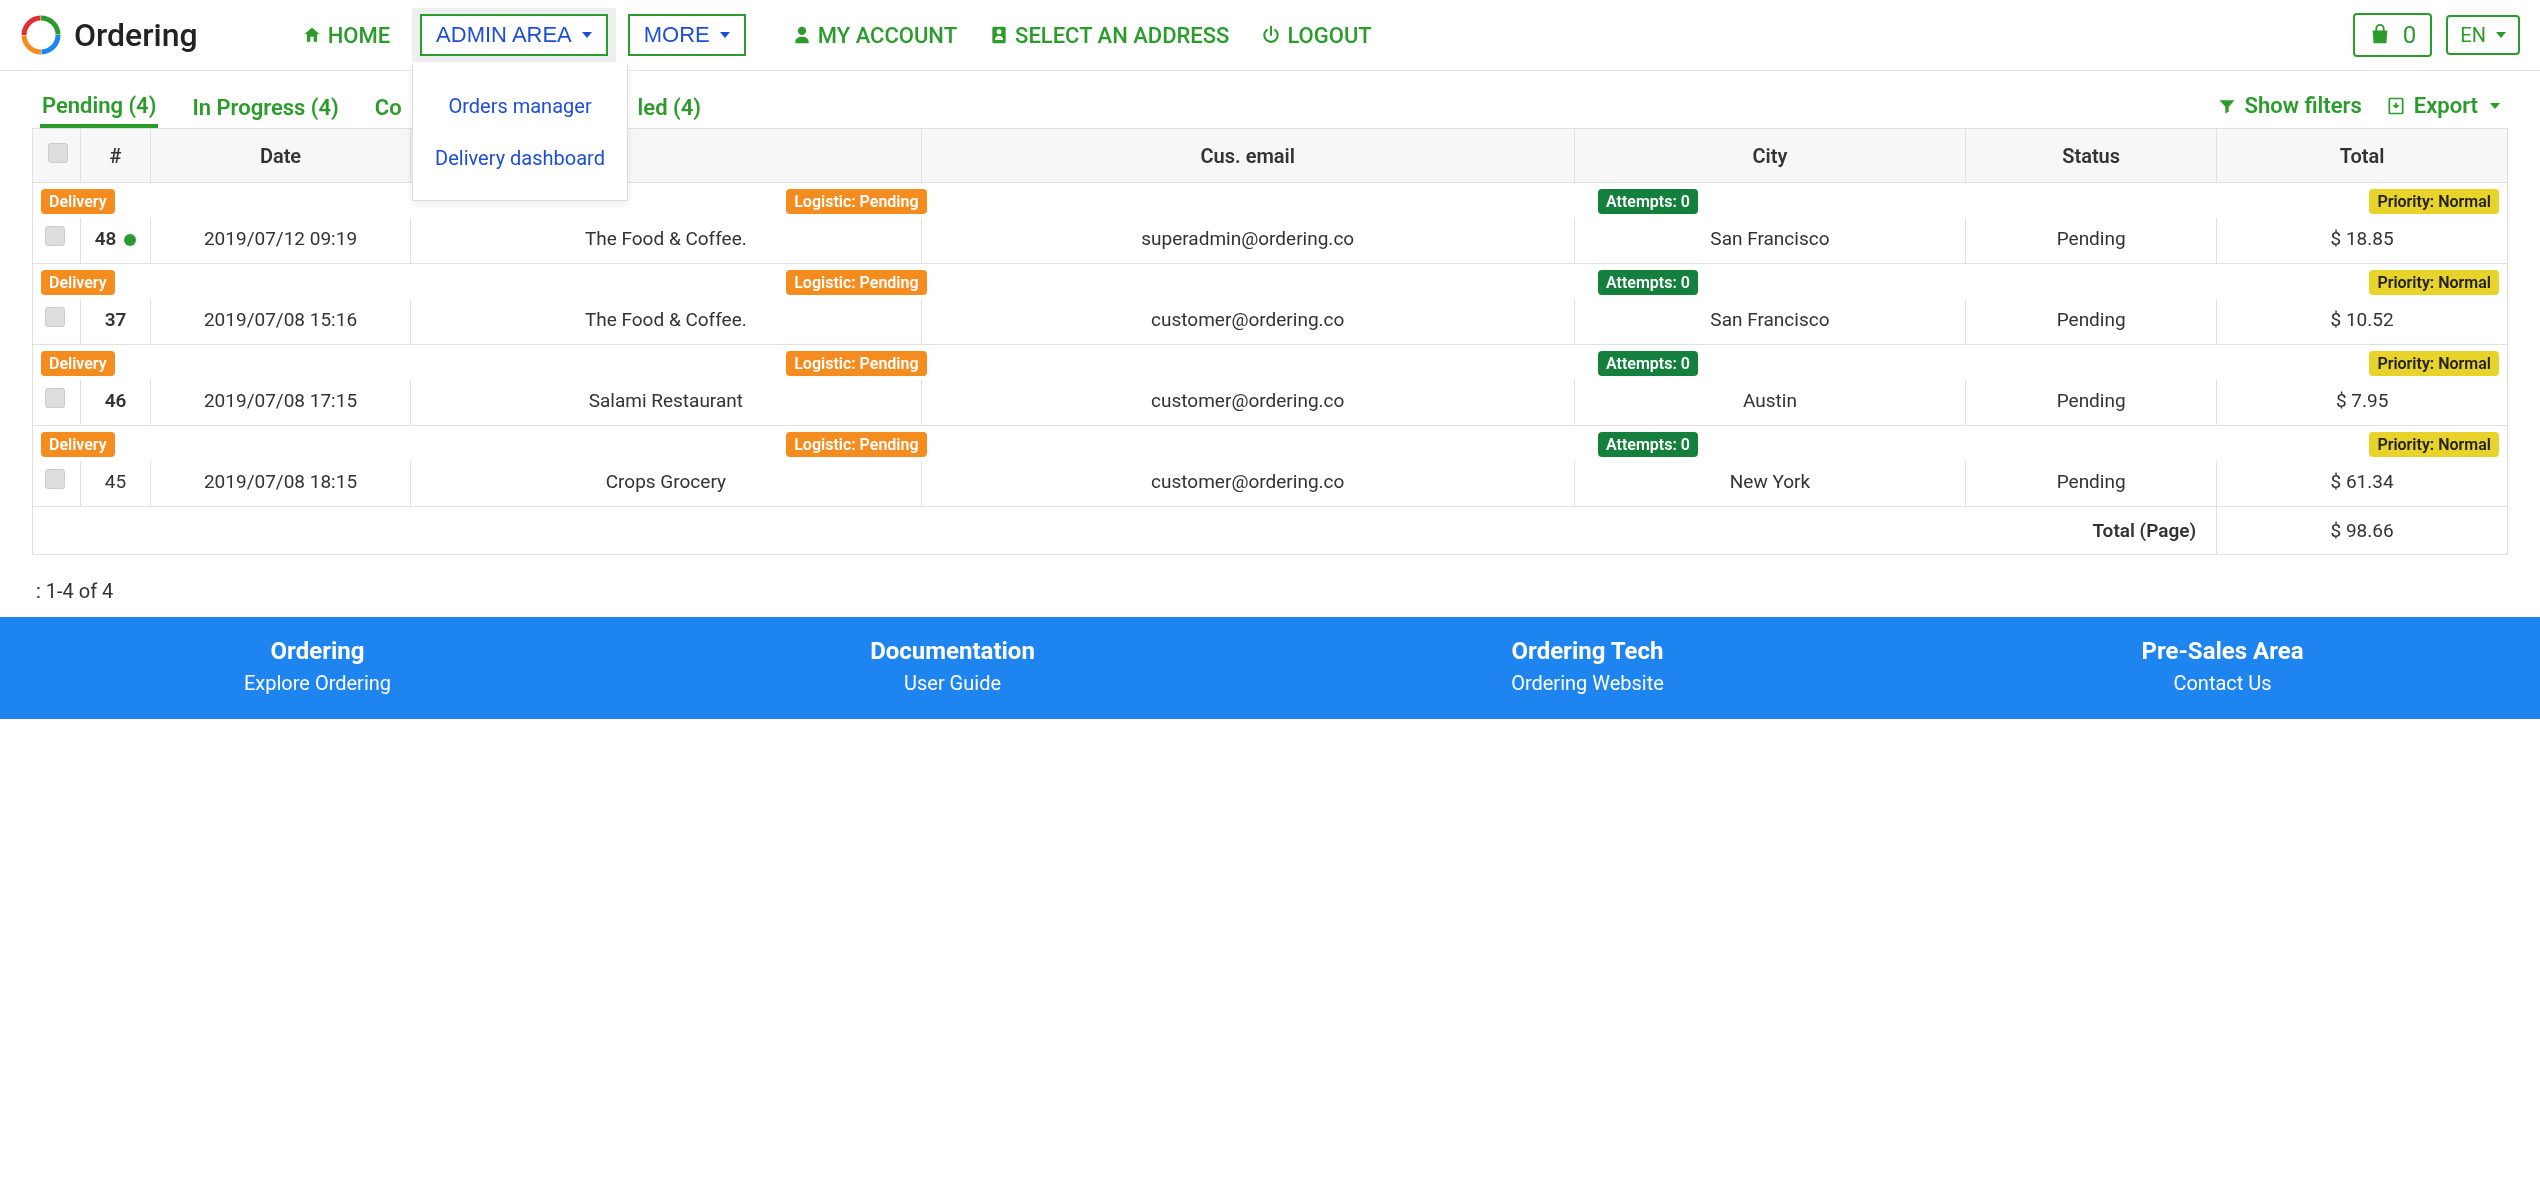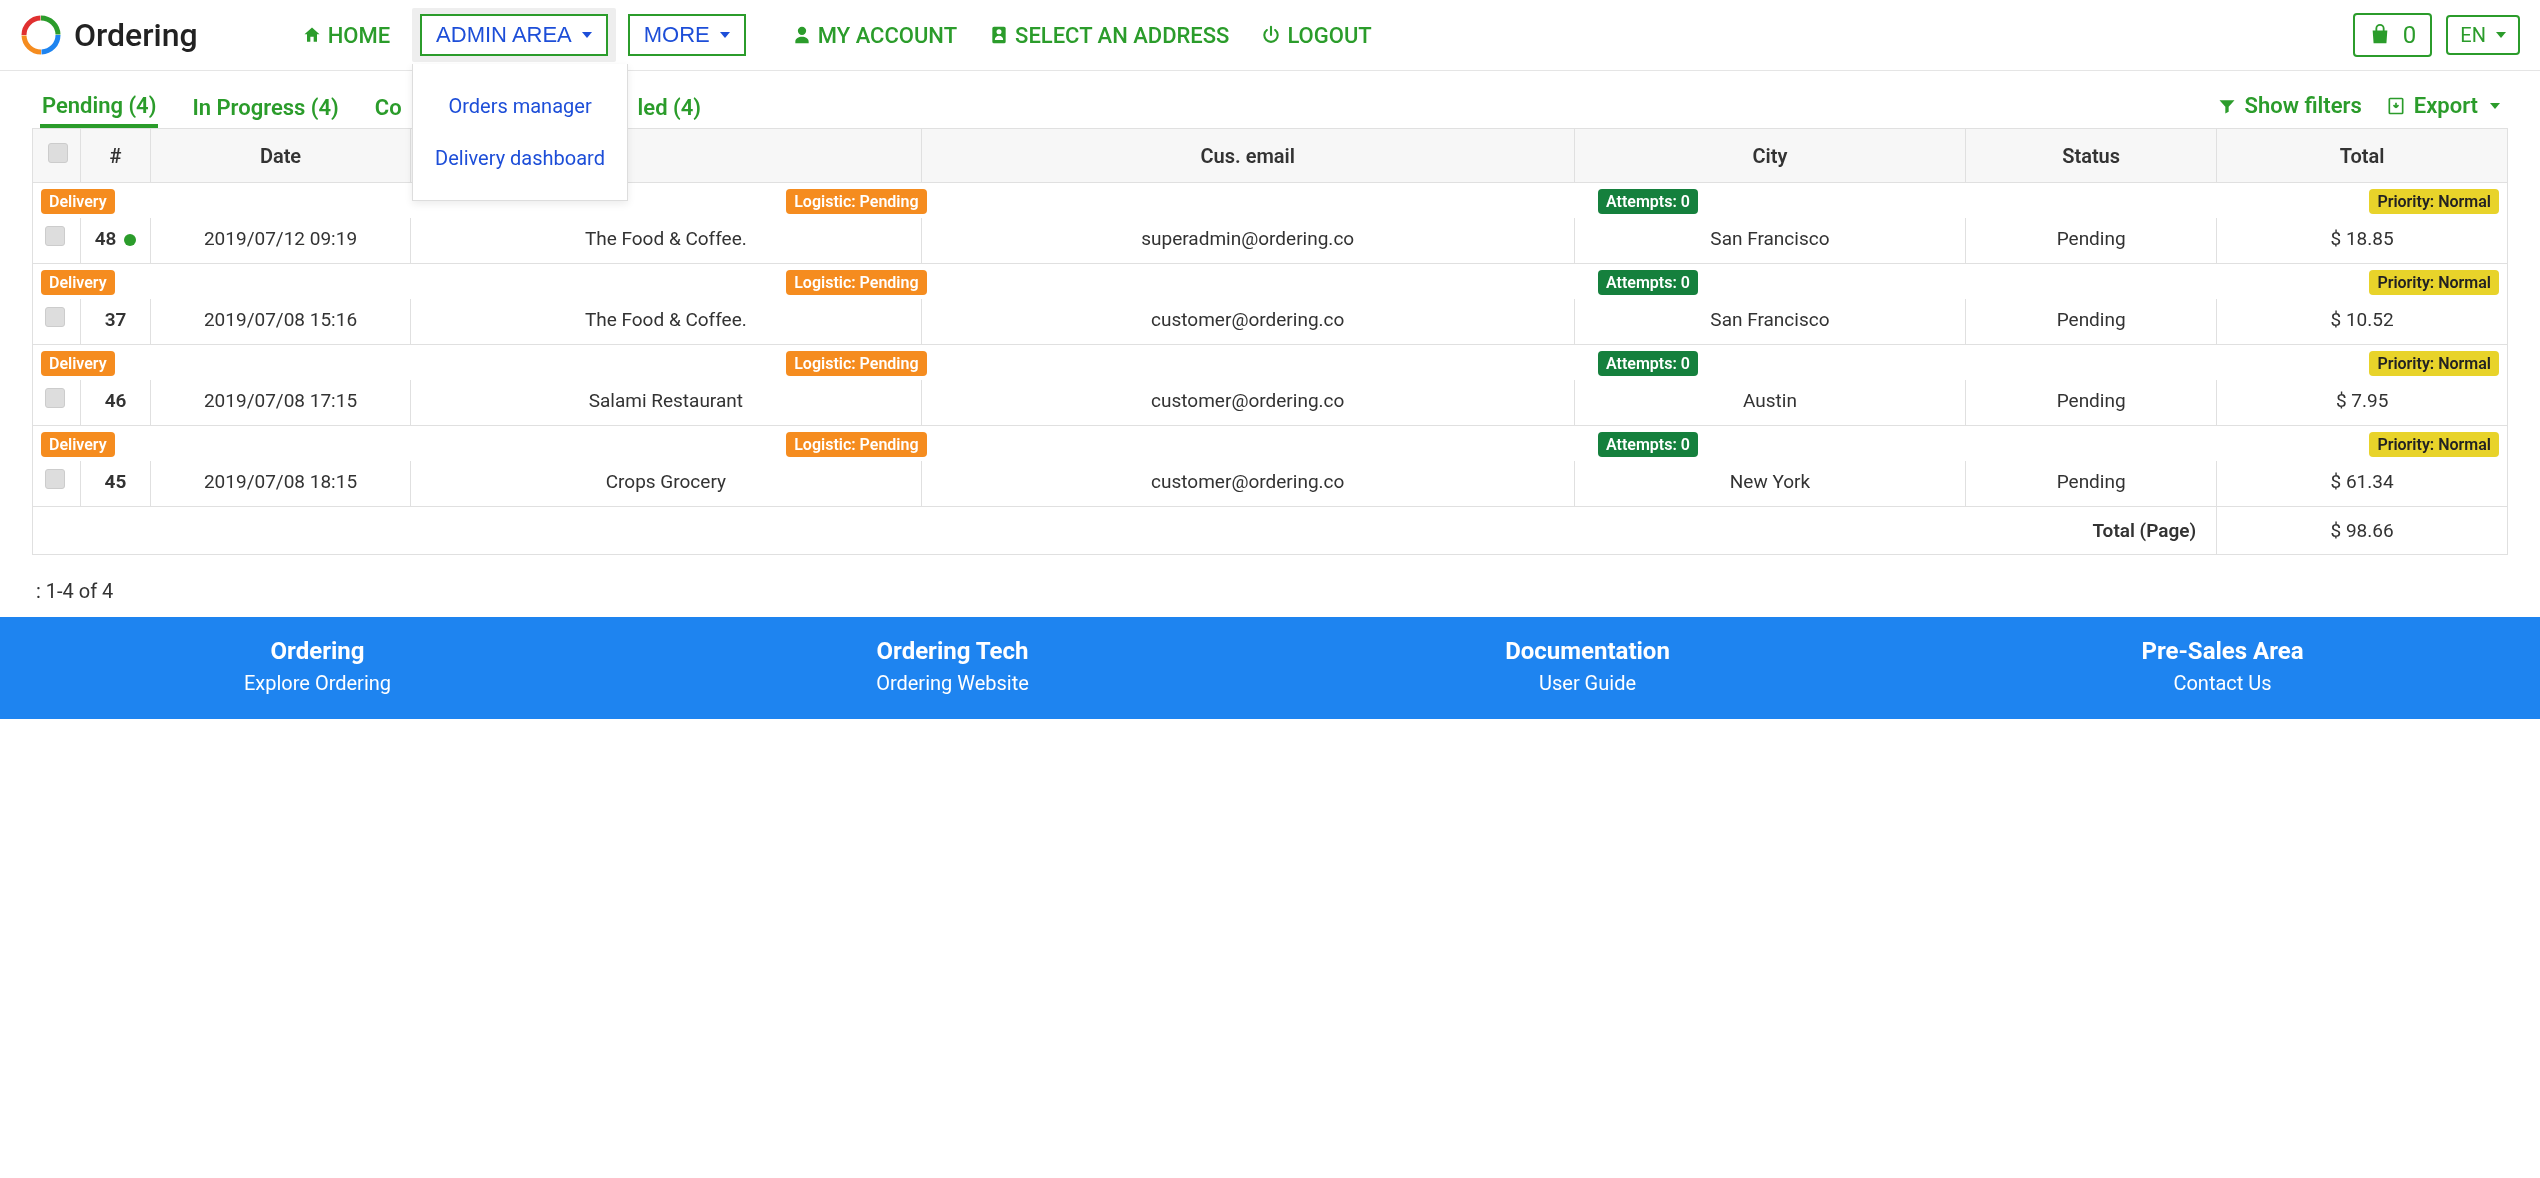--- a/index.html
+++ b/index.html
@@ -246,21 +246,21 @@
     <div class="badges">
       <span class="badge orange">Delivery</span>
       <span class="badge orange">Logistic: Pending</span>
       <span class="badge black">Attempts: 0</span>
       <span class="badge yellow">Priority: Normal</span>
     </div>
           </td>
         </tr>
         <tr class="data-row">
     <td><span class="chk"></span></td>
-    <td class="c-center" style="font-weight:700;margin-left:28px;">45</td>
+    <td class="c-center" style="font-weight:400;margin-left:28px;">45</td>
     <td class="c-center">2019/07/08 18:15</td>
     <td class="c-center">Crops Grocery</td>
     <td class="c-center">customer@ordering.co</td>
     <td class="c-center">New York</td>
     <td class="c-center">Pending</td>
     <td class="c-center">$ 61.34</td>
         </tr>
       </tbody>
   <tbody>
     <tr class="total-row">
@@ -272,24 +272,24 @@
 </div>
 
 <div class="pagination">: 1-4 of 4</div>
 
 <div class="footer">
   <div class="footer-col">
     <h3>Ordering</h3>
     <a>Explore Ordering</a>
   </div>
   <div class="footer-col">
+    <h3>Documentation</h3>
+    <a>User Guide</a>
+  </div>
+  <div class="footer-col">
     <h3>Ordering Tech</h3>
     <a>Ordering Website</a>
   </div>
   <div class="footer-col">
-    <h3>Documentation</h3>
-    <a>User Guide</a>
-  </div>
-  <div class="footer-col">
     <h3>Pre-Sales Area</h3>
     <a>Contact Us</a>
   </div>
 </div>
 
 </body></html>

